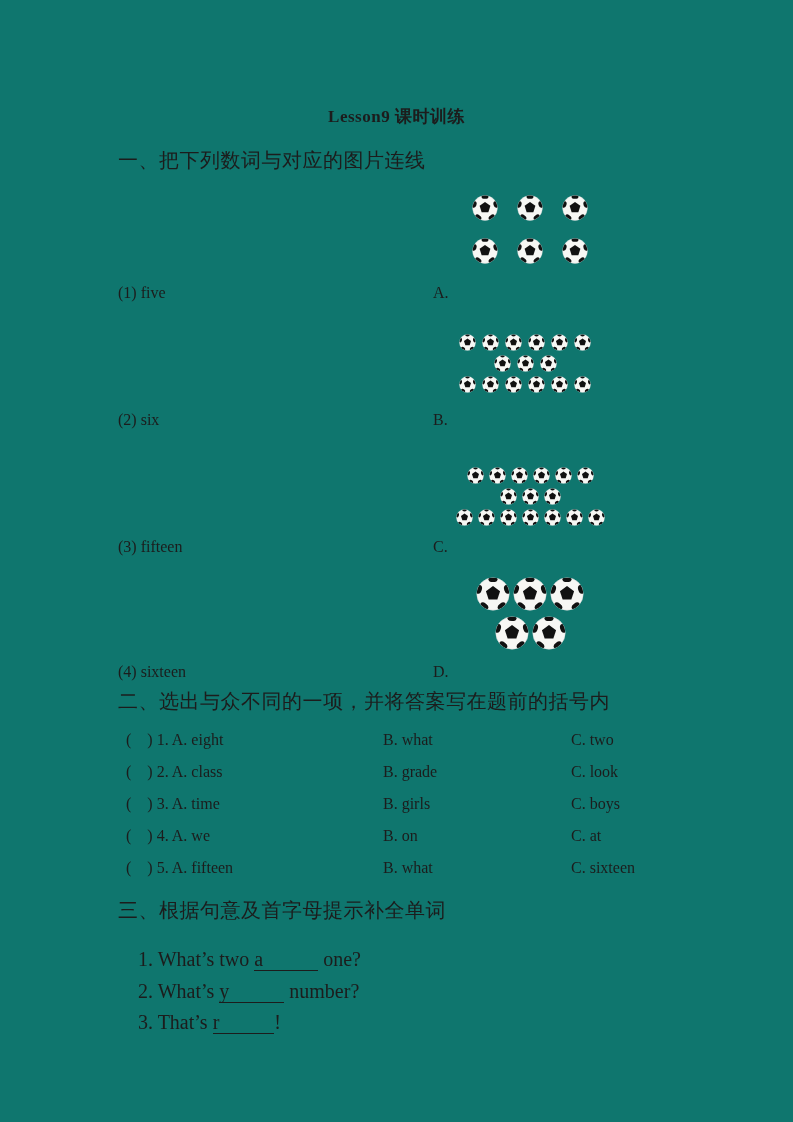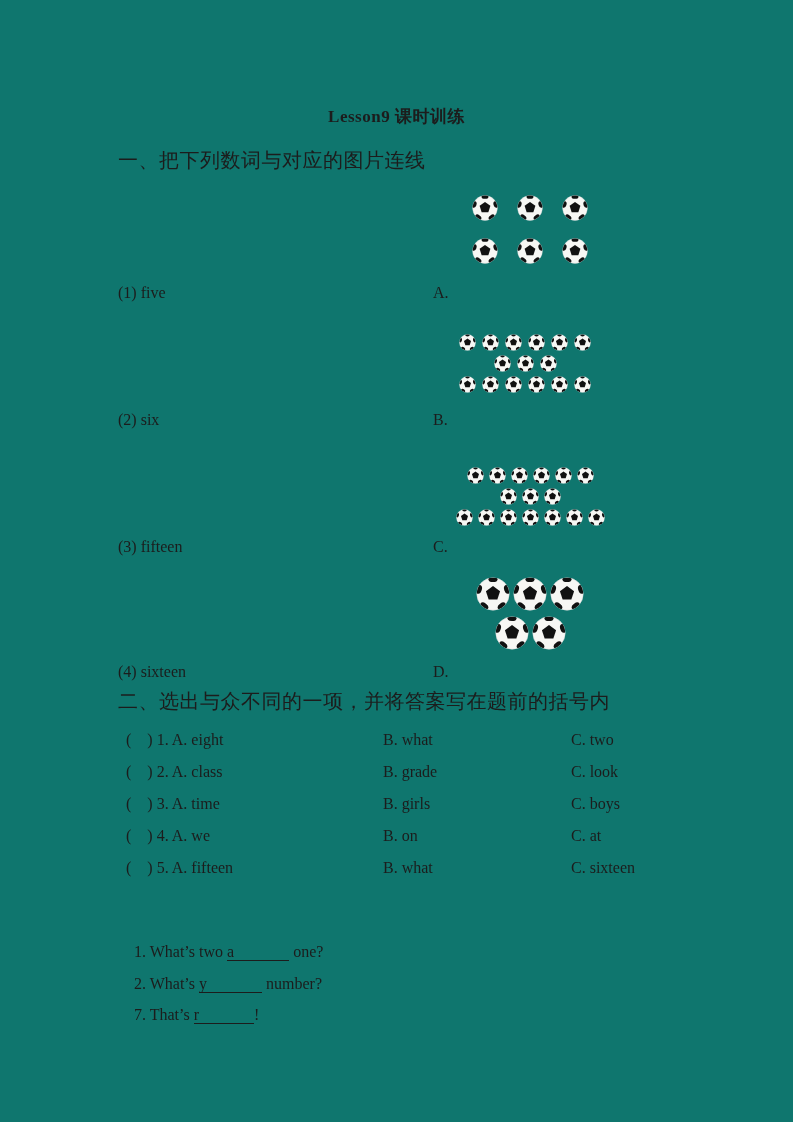--- a/index.html
+++ b/index.html
@@ -36,21 +36,21 @@
   .g-b .ball-row{column-gap:6px;}
   .g-c{left:452px;top:467px;width:156px;row-gap:4px;}
   .g-c .ball-row{column-gap:5px;}
   .g-d{left:475px;top:577px;width:110px;row-gap:5px;}
   .g-d .ball-row{column-gap:3px;}
   .mc-row{left:8px;top:0;width:100%;height:20px;}
   .mc-col{position:absolute;white-space:pre;font-size:16px;}
   .mc-col.c1{left:118px;}
   .mc-col.c2{left:375px;}
   .mc-col.c3{left:563px;text-align:right;}
-  .fill-row{left:118px;font-size:16px;white-space:pre;}
+  .fill-row{left:118px;font-size:20px;white-space:pre;}
   .uline{border-bottom:1px solid #1c1c1c;}
   .blank-gap{display:inline-block;width:55px;height:1px;}
   svg.ball{display:block;}
 </style>
 </head>
 <body>
 
 <svg width="0" height="0" style="position:absolute" aria-hidden="true">
   <defs>
     <g id="soccer-ball">
@@ -263,24 +263,25 @@
     <span class="mc-col c1">(    ) 4. A. we</span>
     <span class="mc-col c2">B. on</span>
     <span class="mc-col c3">C. at</span>
   </div>
   <div class="abs mc-row" style="top:859px">
     <span class="mc-col c1">(    ) 5. A. fifteen</span>
     <span class="mc-col c2">B. what</span>
     <span class="mc-col c3">C. sixteen</span>
   </div>
 
+  <div class="abs sec-heading" style="top:897px">三、根据句意及首字母提示补全单词</div>
 
   <div class="abs fill-row" style="top:925px">
     <span>1. What’s two </span><span class="uline"><span>a</span><span class="blank-gap"></span></span><span> one?</span>
   </div>
   <div class="abs fill-row" style="top:957px">
     <span>2. What’s </span><span class="uline"><span>y</span><span class="blank-gap"></span></span><span> number?</span>
   </div>
   <div class="abs fill-row" style="top:988px">
-    <span>7. That’s </span><span class="uline"><span>r</span><span class="blank-gap"></span></span><span>!</span>
+    <span>3. That’s </span><span class="uline"><span>r</span><span class="blank-gap"></span></span><span>!</span>
   </div>
 
 </div>
 
 </body></html>

